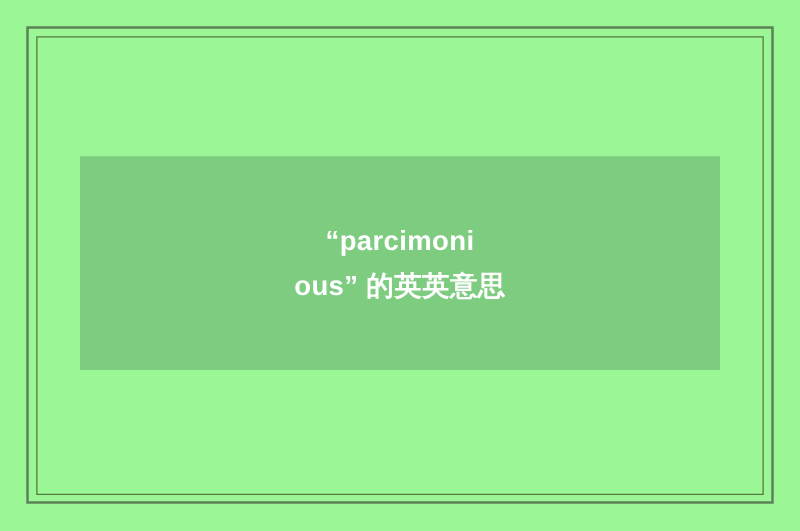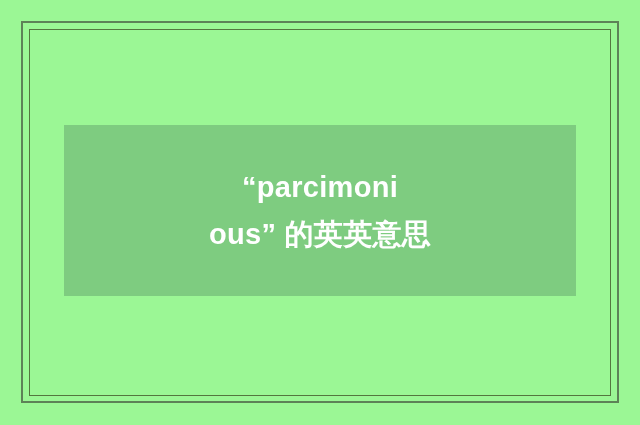--- a/index.html
+++ b/index.html
@@ -56,21 +56,21 @@
     flex-direction: column;
     align-items: center;
     justify-content: center;
   }
 
   .headline {
     margin: 0;
     padding: 0 10px;
     text-align: center;
     color: #ffffff;
-    font-size: 29px;
+    font-size: 22px;
     font-weight: bold;
     line-height: 1.62;
     letter-spacing: 0.3px;
     white-space: pre-line;
     font-family: "Liberation Sans", "DejaVu Sans", sans-serif;
   }
 </style>
 </head>
 <body>
 

